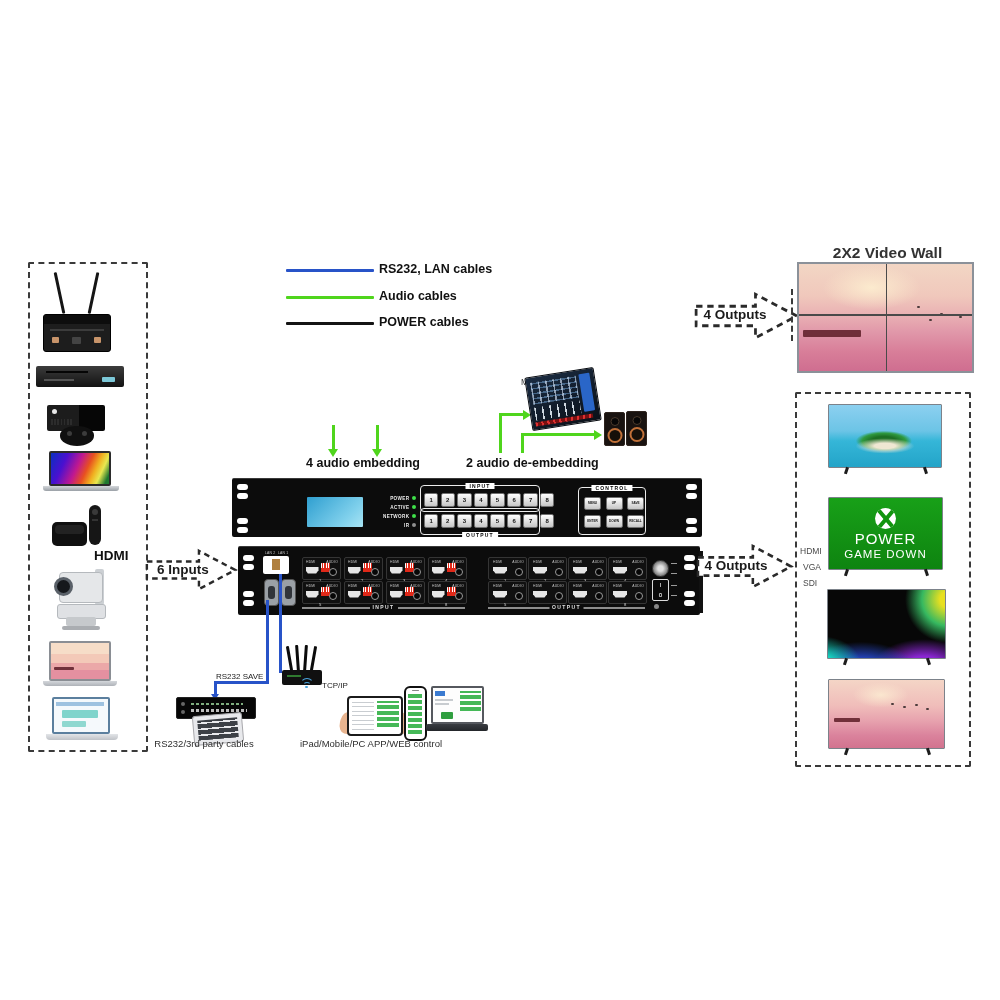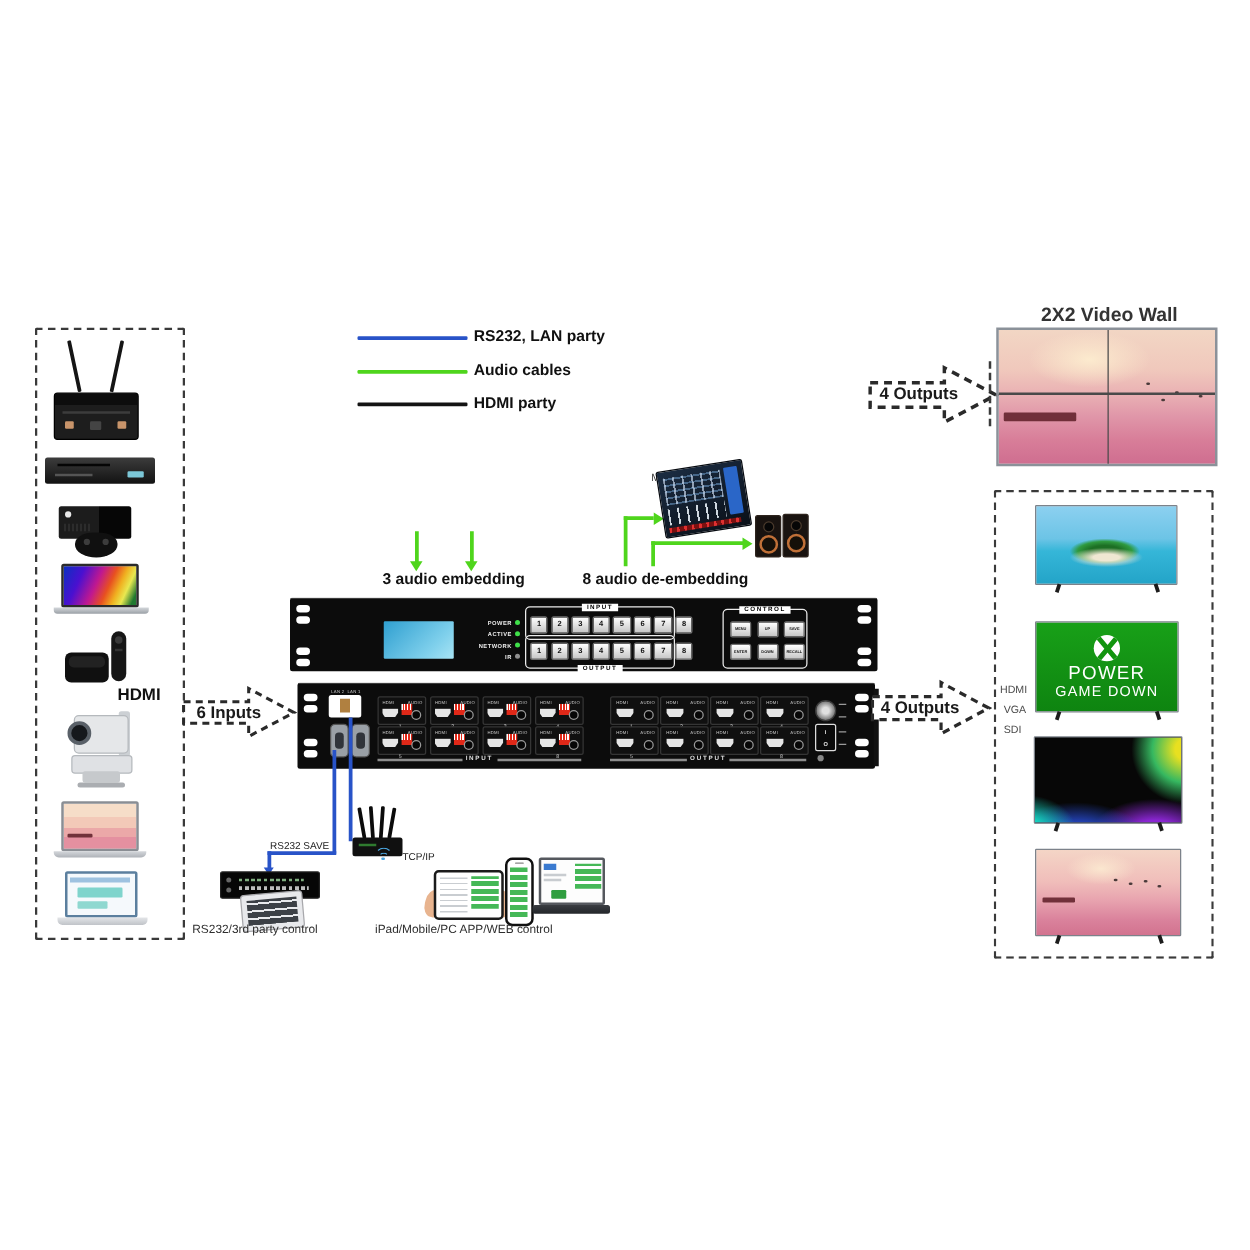--- a/index.html
+++ b/index.html
@@ -131,25 +131,25 @@
   .lapc-s{border:2px solid #55585e;border-radius:2px;background:#fdfdfd}
   .lapc-b{background:linear-gradient(#3a3d42,#23262a);border-radius:2px}
   .small-lab{font-size:9.5px;color:#2e2e2e;text-align:center;white-space:nowrap}
   .tiny-lab{font-size:8px;color:#222;white-space:nowrap}
 </style>
 </head>
 <body>
 
 <div class="ab" style="left:286px;top:262px;width:220px;height:70px">
   <div class="ab leg-line" style="left: 0px; top: 7px; width: 88px; background: rgb(40, 83, 200);" title="RS232, LAN cables"></div>
-  <div class="ab leg-lab" style="left:93px;top:0">RS232, LAN party</div>
+  <div class="ab leg-lab" style="left:93px;top:0">RS232, LAN cables</div>
   <div class="ab leg-line" style="left: 0px; top: 34px; width: 88px; background: rgb(79, 213, 28);"></div>
   <div class="ab leg-lab" style="left:93px;top:27px">Audio cables</div>
   <div class="ab leg-line" style="left: 0px; top: 60px; width: 88px; background: rgb(20, 20, 20);"></div>
-  <div class="ab leg-lab" style="left:93px;top:53px">HDMI party</div>
+  <div class="ab leg-lab" style="left:93px;top:53px">POWER cables</div>
 </div>
 
 <div class="ab dashbox" style="left:28px;top:262px;width:116px;height:486px"></div>
 
 <div class="ab" style="left:40px;top:272px;width:70px;height:78px">
   <i class="ab ant" style="left:18px;top:0;width:2.5px;height:42px;transform:rotate(-12deg)"></i>
   <i class="ab ant" style="left:52px;top:0;width:2.5px;height:42px;transform:rotate(12deg)"></i>
   <div class="ab stb" style="left:3px;top:42px;width:66px;height:36px">
     <i class="ab" style="left:0;top:0;width:100%;height:9px;background:#0d0d0d"></i>
     <i class="ab" style="left:6px;top:14px;width:54px;height:2px;background:#3c3c3c"></i>
@@ -452,29 +452,29 @@
   <i class="acd" style="left:433px;top:26px"></i>
   <i class="acd" style="left:433px;top:38px"></i>
   <i class="acd" style="left:433px;top:48px"></i>
   <i class="ab" style="left:416px;top:57px;width:5px;height:5px;border-radius:50%;background:#888"></i>
 </div>
 
 <i class="ab gl" style="left:332px;top:425px;width:3px;height:25px"></i>
 <i class="ab gheadD" style="left:328px;top:449px"></i>
 <i class="ab gl" style="left:376px;top:425px;width:3px;height:25px"></i>
 <i class="ab gheadD" style="left:372px;top:449px"></i>
-<div class="ab emb" style="left:306px;top:456px">3 audio embedding</div>
+<div class="ab emb" style="left:306px;top:456px">4 audio embedding</div>
 
 <i class="ab gl" style="left:499px;top:413px;width:2.5px;height:40px"></i>
 <i class="ab gl" style="left:499px;top:413px;width:24px;height:2.5px"></i>
 <i class="ab gheadR" style="left:523px;top:409.5px"></i>
 <i class="ab gl" style="left:521px;top:433px;width:2.5px;height:20px"></i>
 <i class="ab gl" style="left:521px;top:433px;width:74px;height:2.5px"></i>
 <i class="ab gheadR" style="left:594px;top:429.5px"></i>
-<div class="ab emb" style="left:466px;top:456px">8 audio de-embedding</div>
+<div class="ab emb" style="left:466px;top:456px">2 audio de-embedding</div>
 
 <div class="ab ann" style="left:521px;top:377px;font-size:8.5px;color:#3a3a3a">Mixer</div>
 <div class="ab mixer" style="left:528px;top:372px;width:68px;height:52px">
   <div class="ab mx-knobs" style="left:4px;top:5px;width:46px;height:22px"></div>
   <div class="ab" style="left:4px;top:30px;width:46px;height:13px;background:repeating-linear-gradient(90deg,#cfd8e0 0 1.5px,transparent 1.5px 7.6px)"></div>
   <div class="ab mx-right" style="left:53px;top:4px;width:11px;height:38px"></div>
   <div class="ab mx-red" style="left:3px;top:45px;width:58px;height:4px"></div>
 </div>
 
 <div class="ab" style="left:604px;top:411px;width:42px;height:34px">
@@ -573,21 +573,21 @@
 
 <div class="ab rsdev" style="left:176px;top:697px;width:78px;height:20px">
   <i class="ab" style="left:4px;top:4px;width:4px;height:4px;border-radius:50%;background:#666"></i>
   <i class="ab" style="left:4px;top:12px;width:4px;height:4px;border-radius:50%;background:#666"></i>
   <i class="ab" style="left:14px;top:5px;width:52px;height:2px;background:repeating-linear-gradient(90deg,#7fae7f 0 3px,transparent 3px 5px)"></i>
   <i class="ab" style="left:14px;top:11px;width:56px;height:2.5px;background:repeating-linear-gradient(90deg,#bdbdbd 0 3px,transparent 3px 5px)"></i>
 </div>
 <div class="ab keypad" style="left:193px;top:714px;width:48px;height:28px">
     <div class="keys"></div>
   </div>
-<div class="ab small-lab" style="left:148px;top:738px;width:112px">RS232/3rd party control</div>
+<div class="ab small-lab" style="left:148px;top:738px;width:112px">RS232/3rd party cables</div>
 
 <i class="ab hand" style="left:340px;top:712px;width:15px;height:22px;transform:rotate(14deg)"></i>
 <i class="ab hand" style="left:394px;top:712px;width:15px;height:22px;transform:rotate(-14deg)"></i>
 <div class="ab tab" style="left:347px;top:696px;width:56px;height:40px;box-sizing:border-box">
   <div class="ab lines-gray" style="left:3px;top:4px;width:22px;height:28px"></div>
   <div class="ab grid-green" style="left:28px;top:3px;width:22px;height:26px"></div>
 </div>
 <div class="ab phone" style="left:404px;top:686px;width:23px;height:55px;box-sizing:border-box">
   <i class="ab" style="left:6px;top:1.5px;width:7px;height:1.6px;background:#888;border-radius:1px"></i>
   <div class="ab grid-green" style="left:2px;top:6px;width:14px;height:40px"></div>

